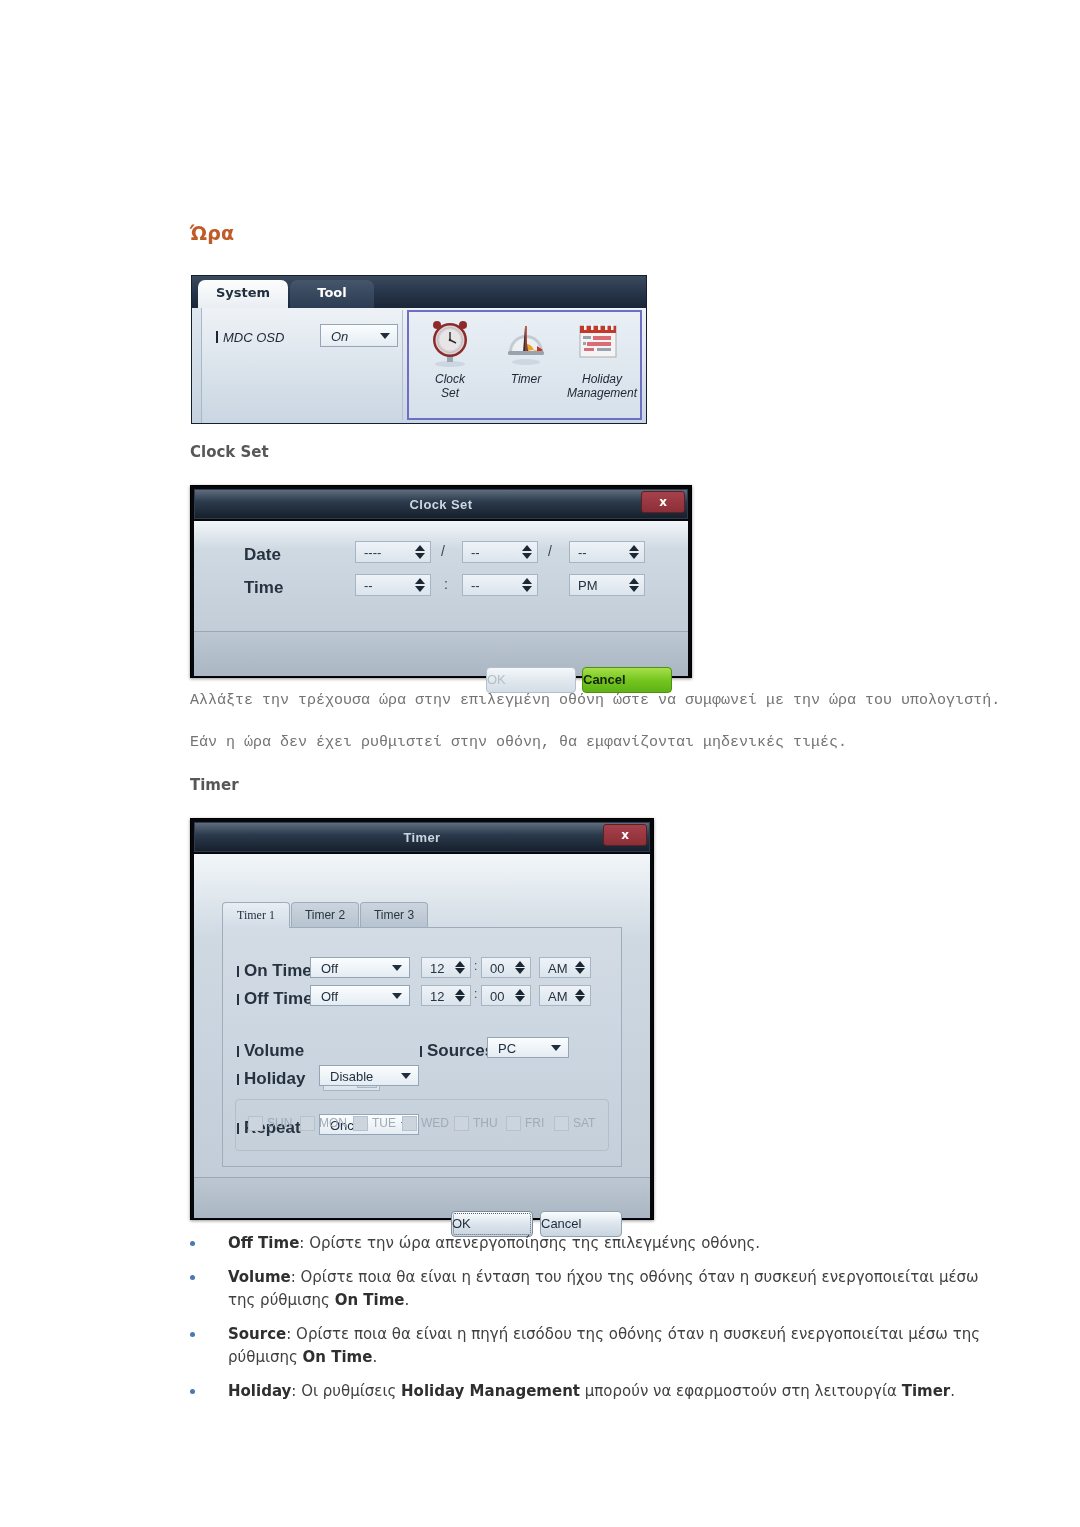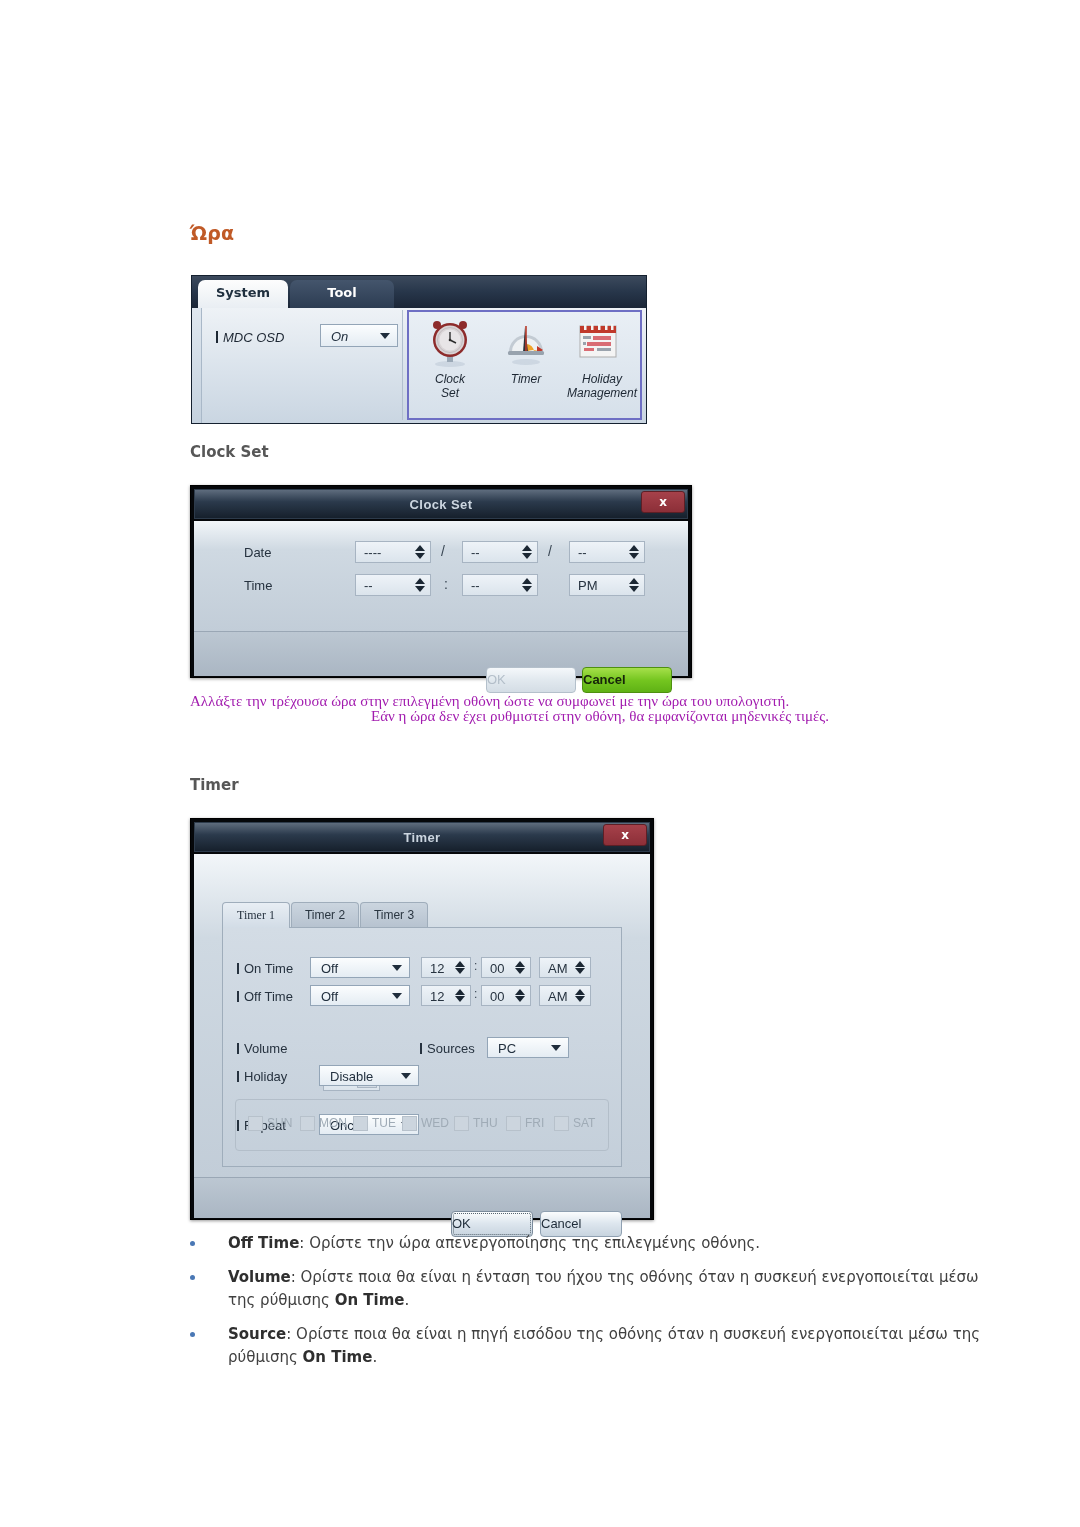--- a/index.html
+++ b/index.html
@@ -43,25 +43,25 @@
   #h2-clockset { top: 443px; }
   #h2-timer    { top: 776px; }
 
   
   .para {
     position: absolute;
     left: 190px;
     width: 820px;
     font-size: 15px;
     line-height: 22px;
-    color: #a21caf;
-    font-family: Liberation Serif, serif;
+    color: #737373;
+    font-family: Liberation Mono, monospace;
   }
   #para1 { top: 690px; }
-  #para2 { top: 705px; text-align: center; }
+  #para2 { top: 732px; }
 
   
   .bullets {
     position: absolute;
     left: 190px;
     top: 1232px;
     width: 820px;
   }
   .bullet-row {
     position: relative;
@@ -114,21 +114,21 @@
     box-sizing: border-box;
   }
   .rtab.active {
     left: 6px;
     width: 90px;
     background: linear-gradient(to bottom, #fdfdfd 0%, #e9eef3 100%);
     color: #20303f;
   }
   .rtab.inactive {
     left: 98px;
-    width: 104px;
+    width: 84px;
     background: linear-gradient(to bottom, #44556c 0%, #2c3c52 100%);
     color: #ffffff;
   }
   .ribbon-body {
     position: absolute;
     left: 0;
     top: 32px;
     width: 100%;
     height: 117px;
     background: linear-gradient(to bottom, #eef2f6 0%, #d9e2eb 55%, #c9d5e1 100%);
@@ -288,24 +288,25 @@
     left: 3px;
     right: 3px;
     background: linear-gradient(to bottom, #bcc7d2 0%, #aab6c3 100%);
     border-top: 1px solid #9aa7b5;
     box-sizing: border-box;
   }
 
   
   .fld-label {
     position: absolute;
-    font-size: 13px;
+    font-size: 17px;
     color: #26323f;
     font-family: "Liberation Sans", sans-serif;
     white-space: nowrap;
+    font-weight: bold;
   }
   .fld-label.bar::before {
     content: "";
     display: inline-block;
     width: 2px;
     height: 11px;
     background: #26323f;
     margin-right: 5px;
     vertical-align: -1px;
   }
@@ -860,16 +861,20 @@
     <div class="bullet-row">
       <span class="bullet-dot"></span>
       <span class="b">Volume</span><span>: Ορίστε ποια θα είναι η ένταση του ήχου της οθόνης όταν η συσκευή ενεργοποιείται μέσω της ρύθμισης </span><span class="b">On Time</span><span>.</span>
     </div>
 
     <div class="bullet-row">
       <span class="bullet-dot"></span>
       <span class="b">Source</span><span>: Ορίστε ποια θα είναι η πηγή εισόδου της οθόνης όταν η συσκευή ενεργοποιείται μέσω της ρύθμισης </span><span class="b">On Time</span><span>.</span>
     </div>
 
+    <div class="bullet-row">
+      <span class="bullet-dot"></span>
+      <span class="b">Holiday</span><span>: Οι ρυθμίσεις </span><span class="b">Holiday Management</span><span> μπορούν να εφαρμοστούν στη λειτουργία </span><span class="b">Timer</span><span>.</span>
+    </div>
 
   </div>
 
 </div>
 
 </body></html>

